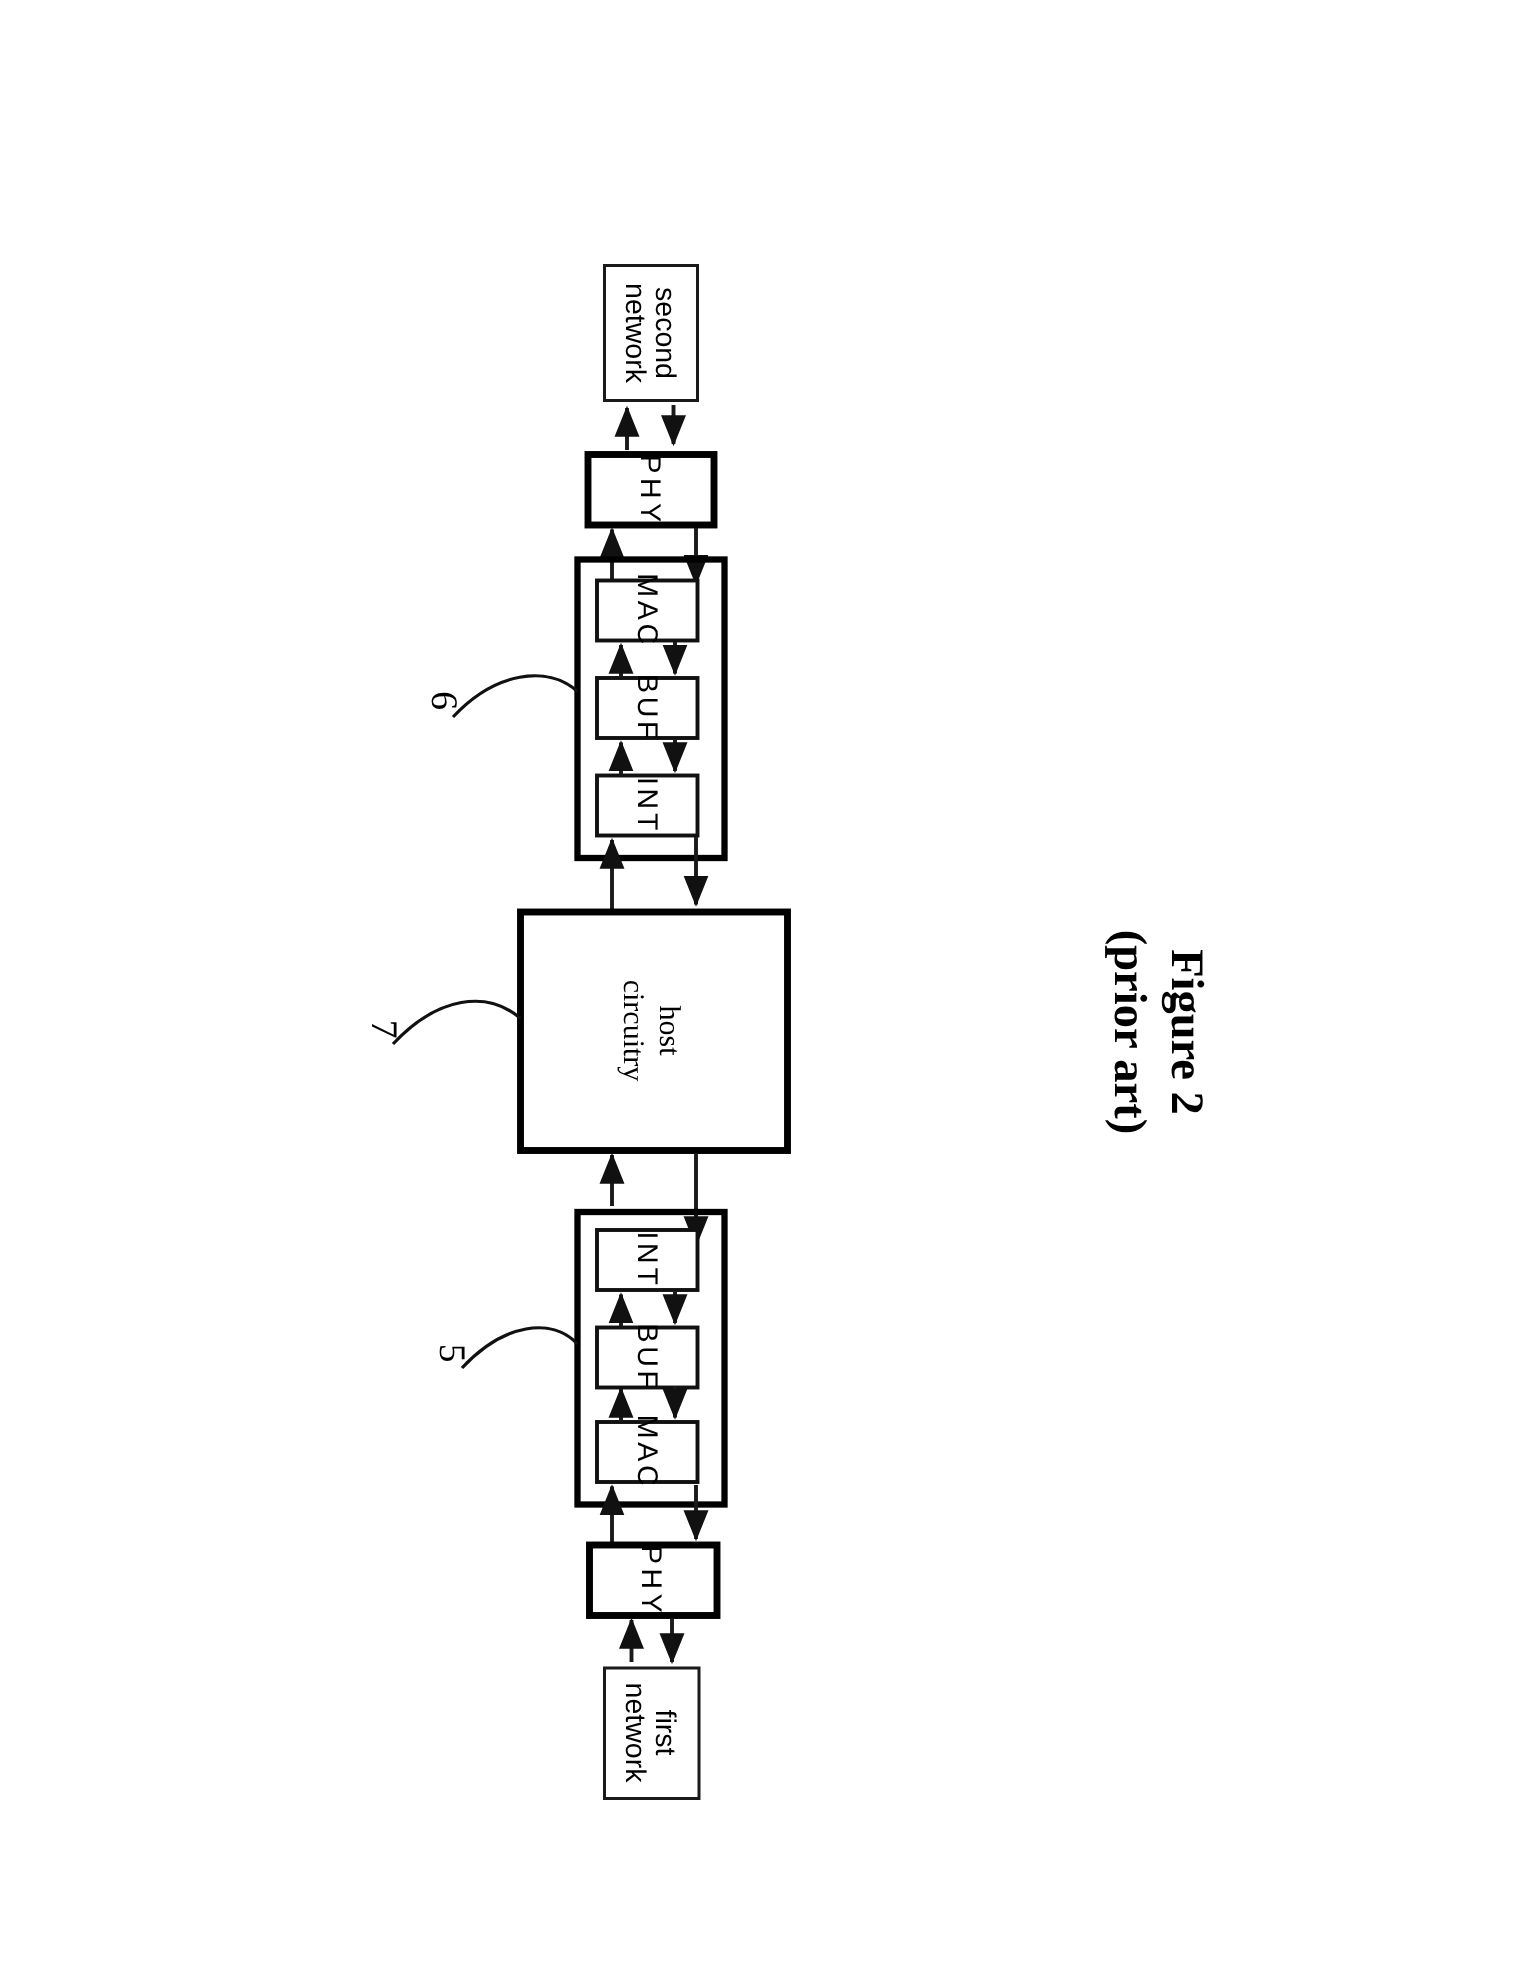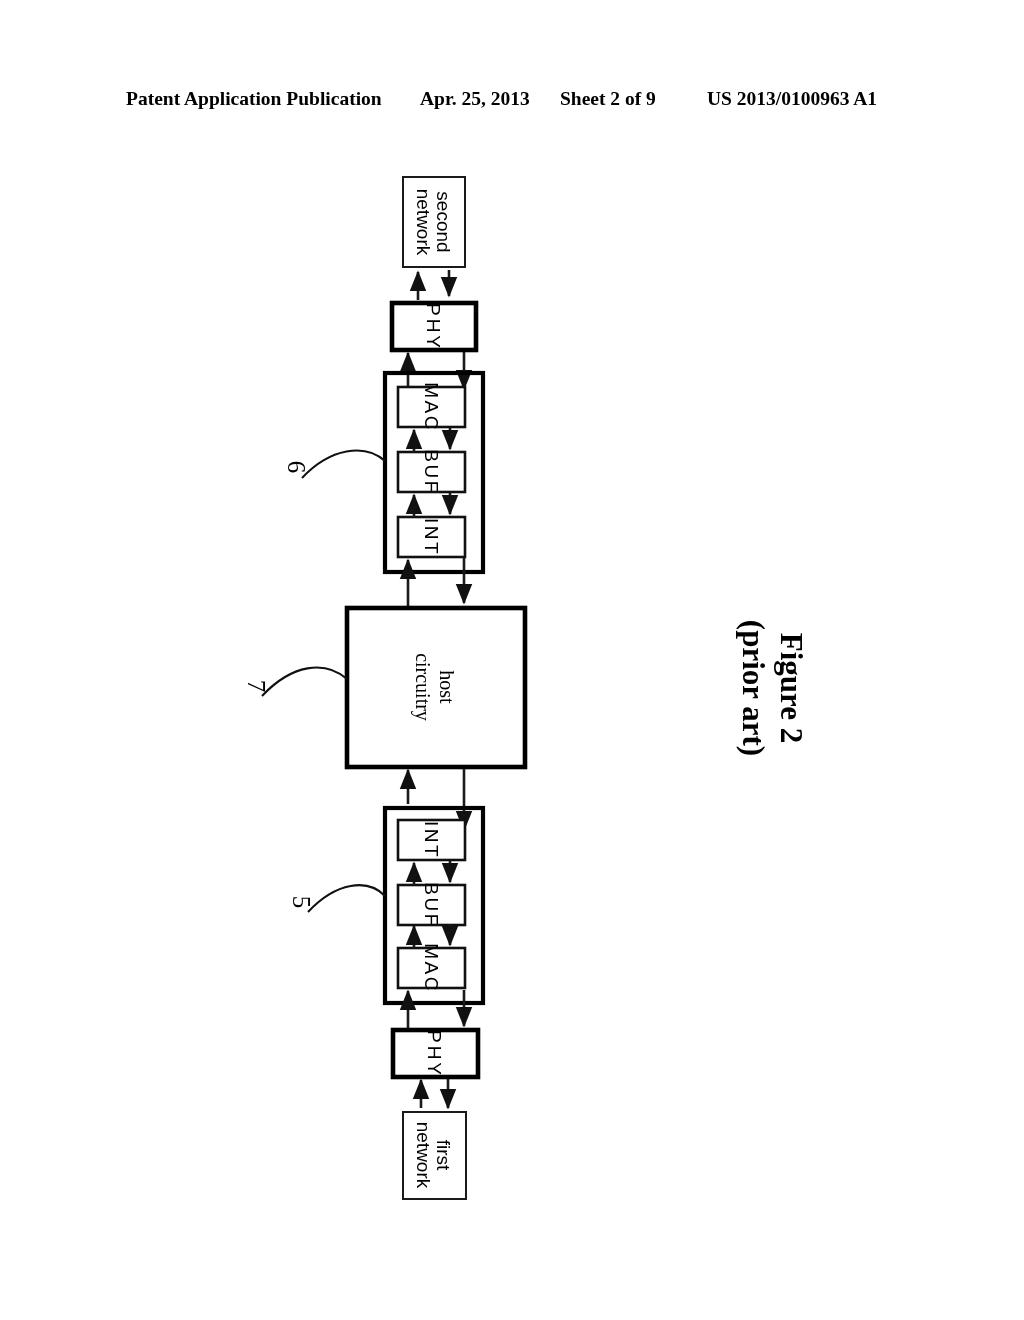--- a/index.html
+++ b/index.html
@@ -87,26 +87,20 @@
     font-family: "Liberation Serif", serif;
     font-size: 25px;
     fill: #000000;
   }
 </style>
 </head>
 <body>
 
 <div id="page">
 
-  <div class="hdr">
-    <span class="hdr-pub">Patent Application Publication</span>
-    <span class="hdr-date">Apr. 25, 2013</span>
-    <span class="hdr-sheet">Sheet 2 of 9</span>
-    <span class="hdr-num">US 2013/0100963 A1</span>
-  </div>
 
   <div class="caption">
     <div>Figure 2</div>
     <div>(prior art)</div>
   </div>
 
   <svg id="figure" viewBox="0 0 1024 1320">
     <defs>
       <marker id="ah" markerWidth="9" markerHeight="9" refX="7.4" refY="3.6" orient="auto" markerUnits="strokeWidth">
         <path d="M0,0.4 L8,3.6 L0,6.8 z" fill="#111111"></path>

